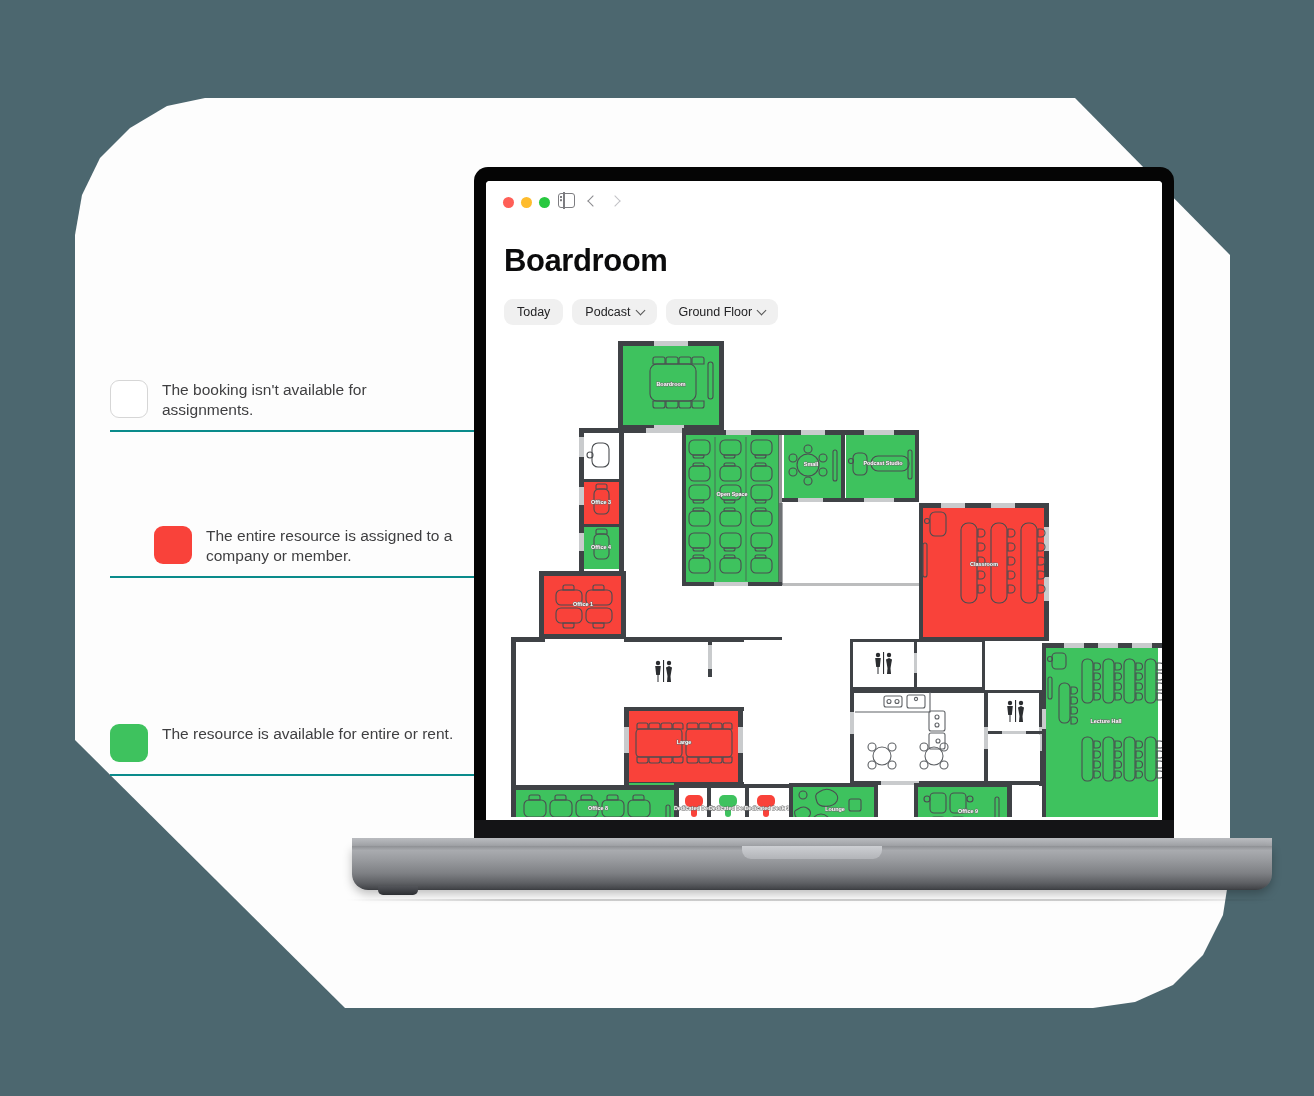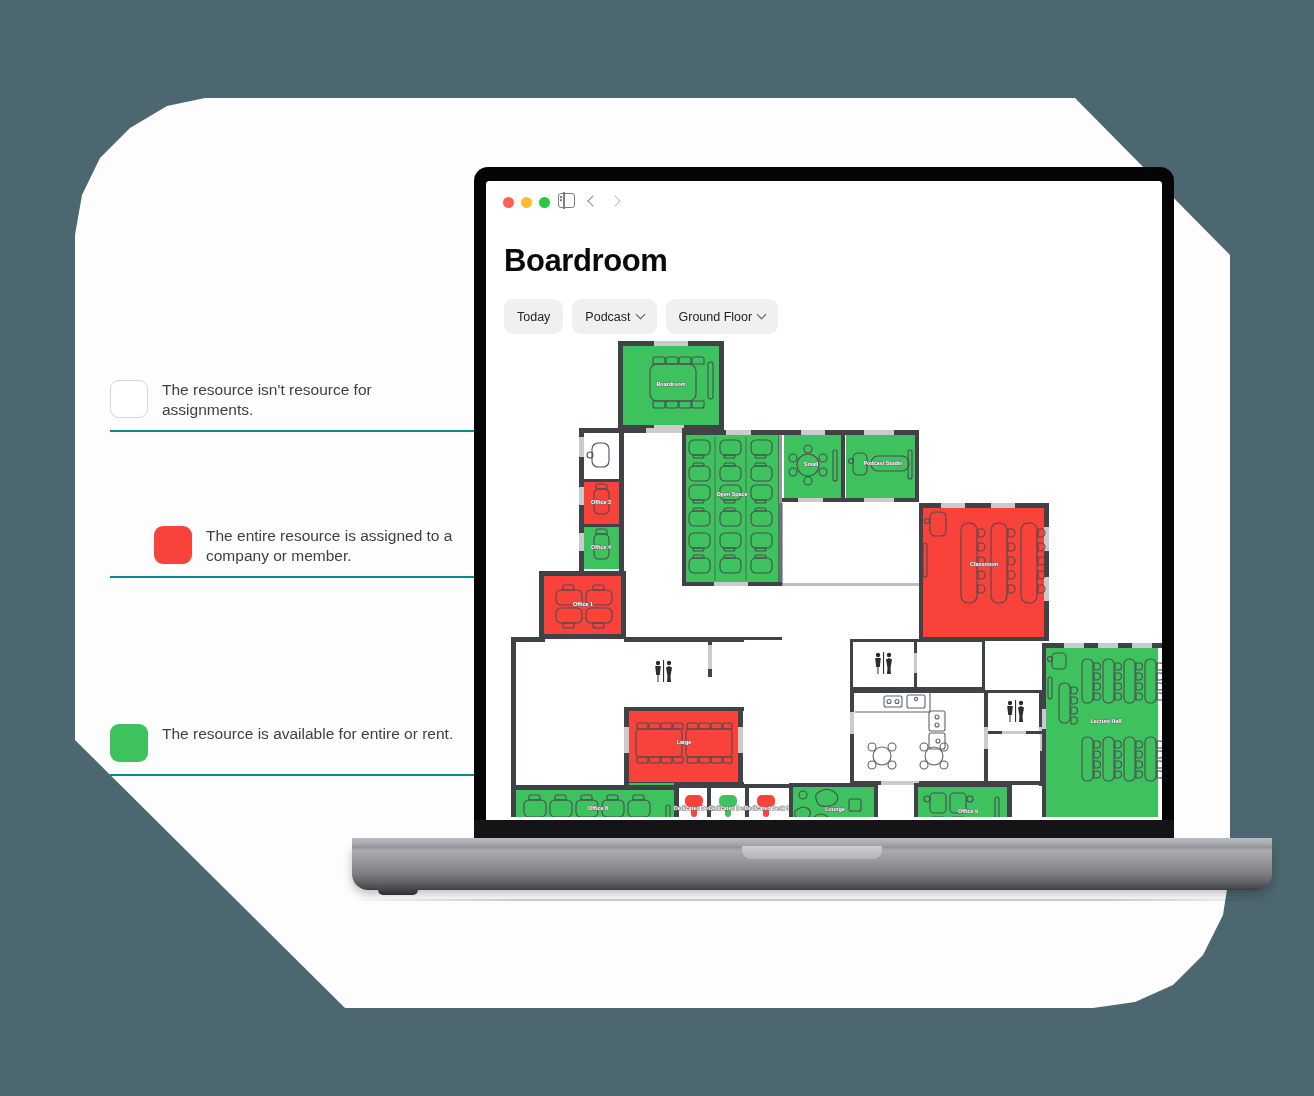--- a/index.html
+++ b/index.html
@@ -104,21 +104,21 @@
   .chev.dim { border-color: #c2c2c6; }
 
   
   .page { position: absolute; left: 0; top: 46px; width: 676px; height: 600px; background: #fff; }
   .page-title {
     position: absolute; left: 18px; top: 16px;
     font-size: 31px; font-weight: 700; color: #0b0b0c; letter-spacing: -0.4px;
   }
   .filters { position: absolute; left: 18px; top: 72px; display: flex; gap: 9px; }
   .pill {
-    background: #f0f0f0; border-radius: 9px; height: 35px;
+    background: #f0f0f0; border-radius: 9px; height: 26px;
     display: flex; align-items: center; gap: 6px;
     padding: 0 13px; font-size: 12.5px; color: #232325; cursor: pointer;
   }
   .pill .dn { width: 7px; height: 7px; border-right: 1.5px solid #555; border-bottom: 1.5px solid #555; transform: translateY(-2px) rotate(45deg); }
 
   
   .fp-wrap { position: absolute; left: 0px; top: 110px; width: 676px; height: 480px; }
   .fp { position: absolute; left: 0; top: 0; }
 
   
@@ -128,21 +128,21 @@
   .legend-text { font-size: 15.5px; line-height: 20px; color: #3f3f41; max-width: 300px; }
   .leader { position: absolute; height: 1.6px; background: #0a8b8b; }
 </style>
 </head>
 <body>
 
 <div id="card"></div>
 
 <div class="legend-item" style="left:110px; top:380px;">
   <div class="swatch none"></div>
-  <div class="legend-text">The resource isn't resource for assignments.</div>
+  <div class="legend-text">The booking isn't available for assignments.</div>
 </div>
 <div class="leader" style="left:110px; top:430px; width:400px;"></div>
 
 <div class="legend-item" style="left:110px; top:526px;margin-left:44px;">
   <div class="swatch" style="background:#f9423a;"></div>
   <div class="legend-text">The entire resource is assigned to a company or member.</div>
 </div>
 <div class="leader" style="left:110px; top:576px; width:400px;"></div>
 
 <div class="legend-item" style="left:110px; top:724px;">

